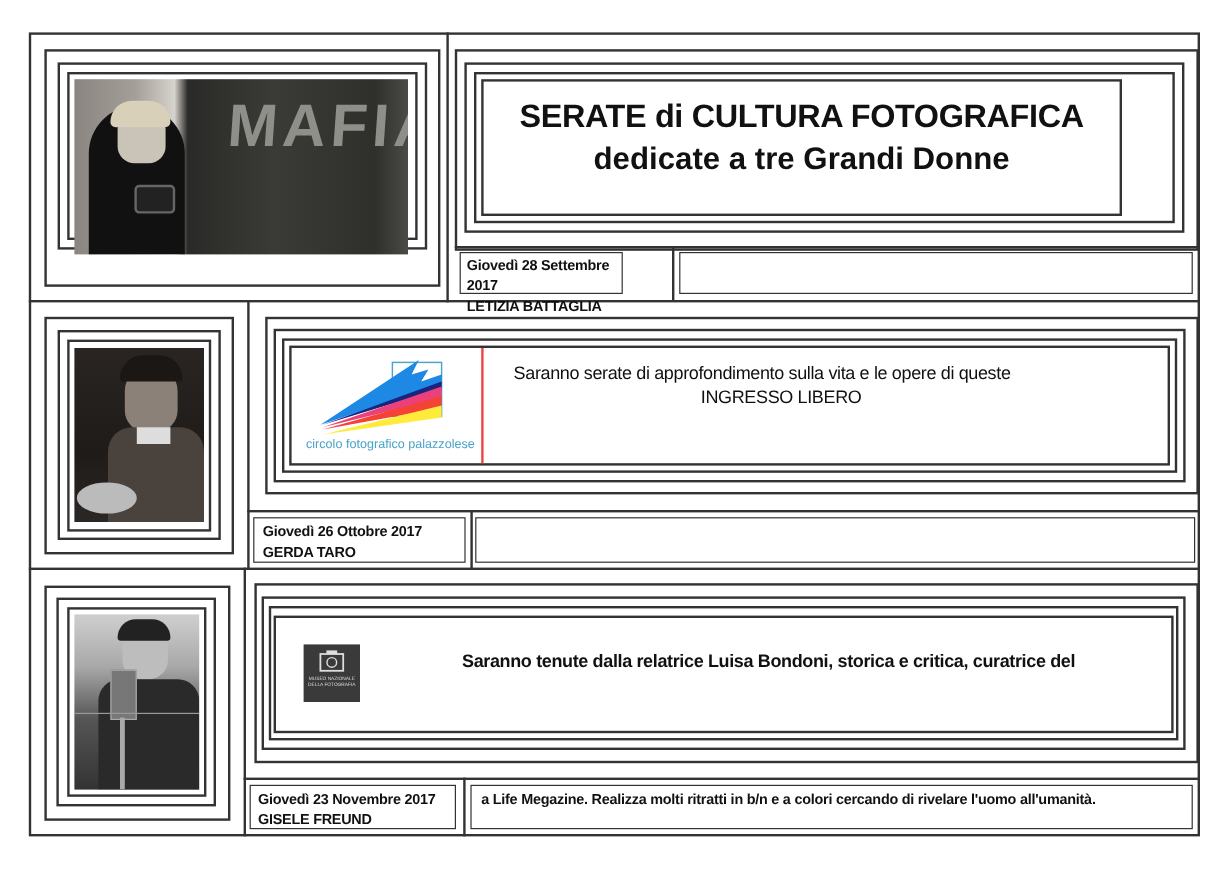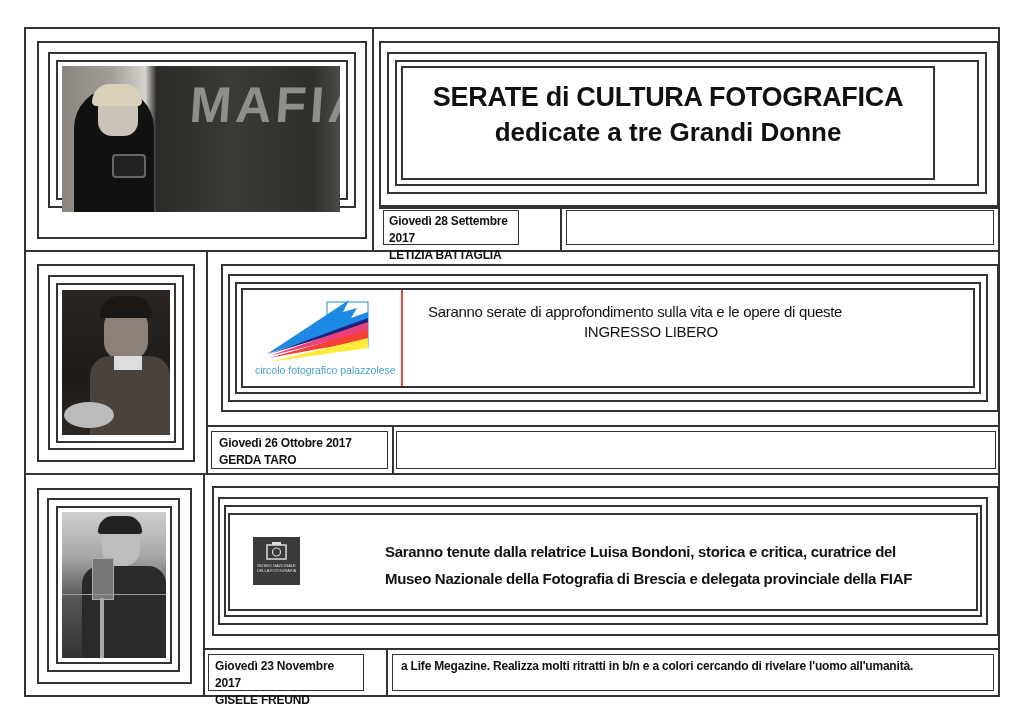--- a/index.html
+++ b/index.html
@@ -112,24 +112,23 @@
 <div class="abs" style="left:253px;top:537px;width:47px;height:48px;background:#3a3a3a;">
   <svg width="47" height="48">
     <rect x="14" y="8" width="19" height="14" fill="none" stroke="#ddd" stroke-width="1.5"></rect>
     <circle cx="23.5" cy="15" r="4" fill="none" stroke="#ddd" stroke-width="1.2"></circle>
     <rect x="19" y="5" width="9" height="3" fill="#ddd"></rect>
   </svg>
   <div style="position:absolute;left:2px;top:26px;width:43px;font-size:4px;color:#ddd;text-align:center;line-height:5px;">MUSEO NAZIONALE DELLA FOTOGRAFIA</div>
 </div>
 <div class="abs" style="left:341px;top:538px;width:630px;margin-left:44px;">
   <div class="mid2">Saranno tenute dalla relatrice Luisa Bondoni, storica e critica, curatrice del</div>
-  <div class="mid2">Museo Nazionale della Fotografia di Brescia e delegata provinciale della FIAF</div>
 </div>
 
 <div class="abs" style="left:203px;top:648px;width:797px;height:2px;background:#333;"></div>
-<div class="abs b1" style="left:208px;top:654px;width:156px;height:37px;padding:3px 6px;">
+<div class="abs b1" style="left:208px;top:654px;width:172px;height:37px;padding:3px 6px;">
   <div class="small">Giovedì 23 Novembre 2017</div>
   <div class="small">GISELE  FREUND</div>
 </div>
 <div class="abs" style="left:386px;top:648px;width:2px;height:49px;background:#333;"></div>
 <div class="abs b1" style="left:392px;top:654px;width:602px;height:37px;padding:3px 8px;">
   <div class="small">a Life Megazine. Realizza molti ritratti in b/n e a colori cercando di rivelare l'uomo all'umanità.</div>
 </div>
 
 </body></html>

